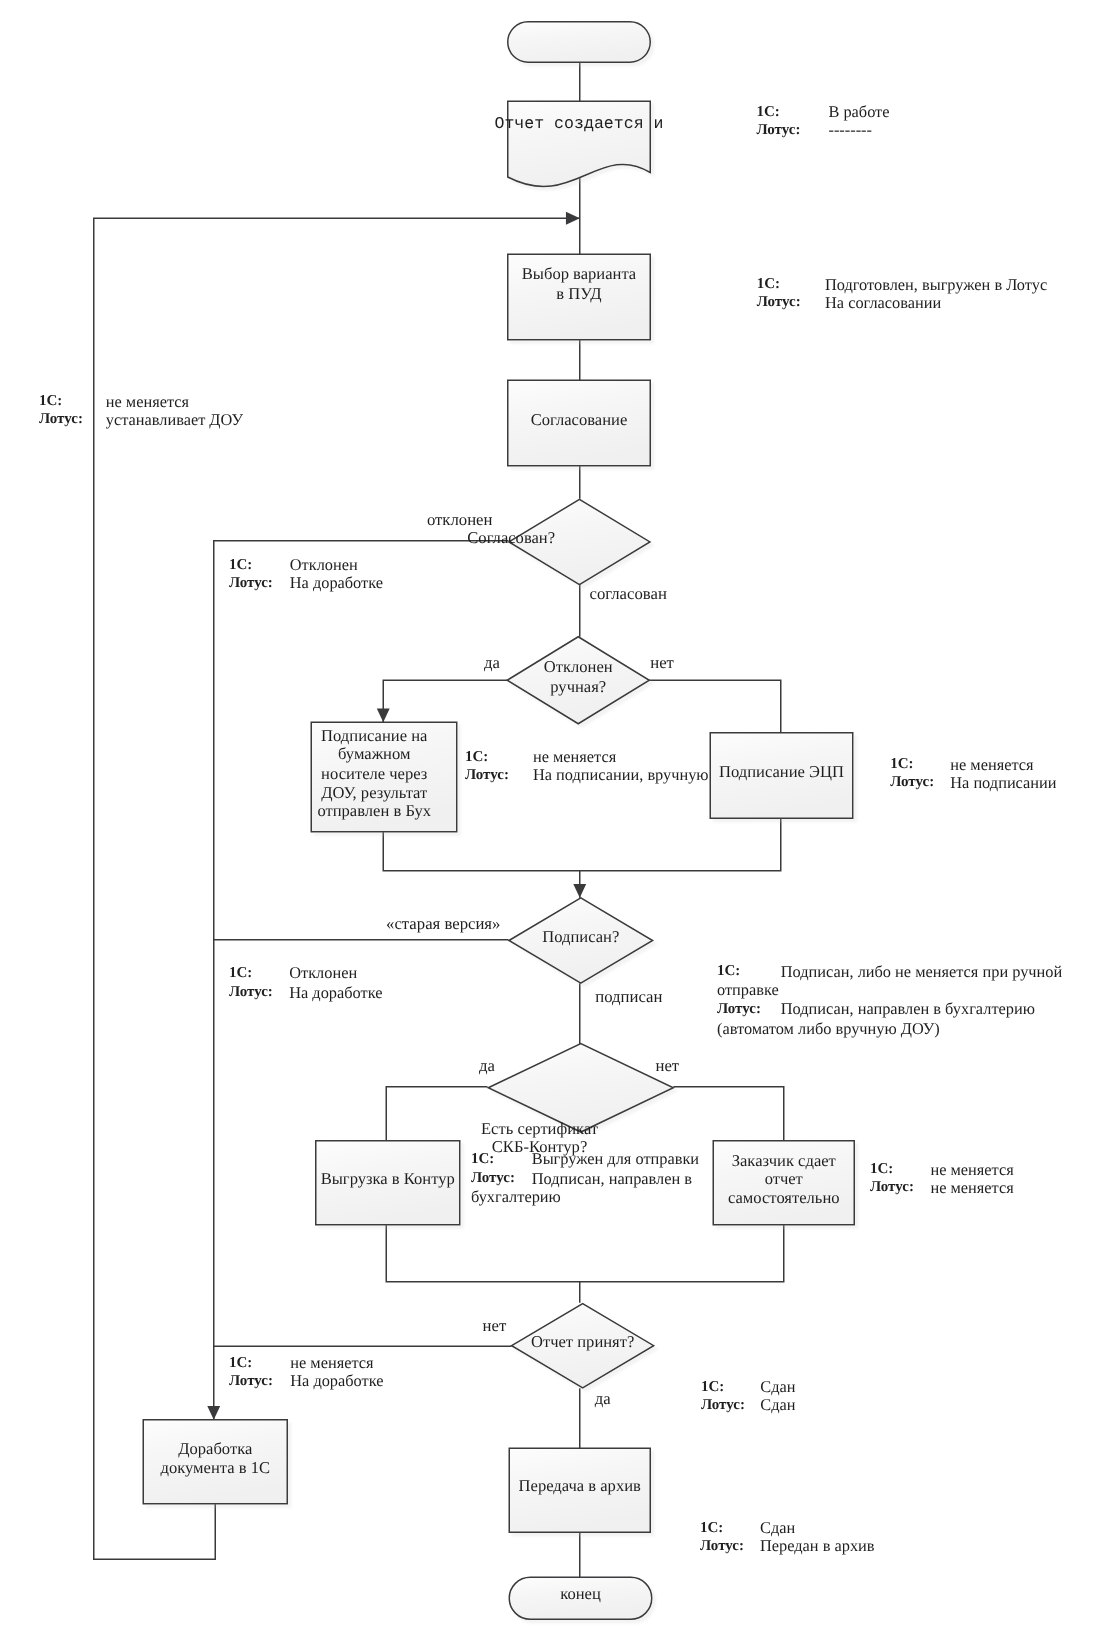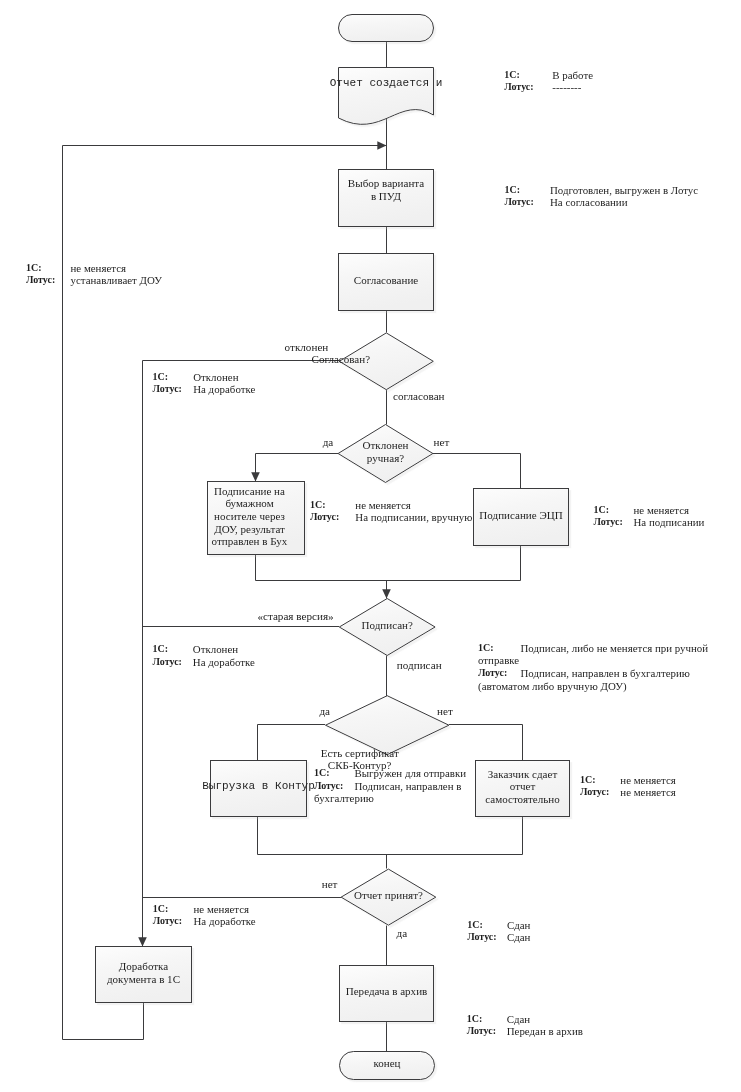--- a/index.html
+++ b/index.html
@@ -140,21 +140,21 @@
     <div class="tx nodetext" style="line-height: 12.8px; left: 0px; width: 741px; text-align: center; top: 618.771px;">
       <div style="margin-left: 33.4px;">Подписан?</div>
     </div>
     <div class="tx nodetext" style="line-height: 12.8px; left: 0px; width: 741px; text-align: center; top: 508.771px;">
       <div style="margin-left: 301px;">Подписание ЭЦП</div>
     </div>
     <div class="tx nodetext" style="line-height: 12.6px; left: 0px; width: 686px; text-align: center; top: 710.771px; margin-top: 36px;">
       <div style="margin-left: 33.4px;">Есть сертификат</div>
       <div style="margin-left: 33.4px;">СКБ-Контур?</div>
     </div>
-    <div class="tx nodetext" style="line-height: 12.8px; left: 0px; width: 741px; top: 780.271px; font-family: Liberation Mono, monospace;">
+    <div class="tx nodetext" style="line-height: 12.8px; left: 0px; width: 741px; top: 780.271px;">
       <div style="margin-left: -224px;">Выгрузка в Контур</div>
     </div>
     <div class="tx nodetext" style="line-height: 12.6px; left: 0px; width: 741px; text-align: center; top: 767.771px;">
       <div style="margin-left: 304px;">Заказчик сдает</div>
       <div style="margin-left: 304px;">отчет</div>
       <div style="margin-left: 304px;">самостоятельно</div>
     </div>
     <div class="tx nodetext" style="line-height: 12.8px; left: 0px; width: 741px; text-align: center; top: 888.921px;">
       <div style="margin-left: 35.9px;">Отчет принят?</div>
     </div>

